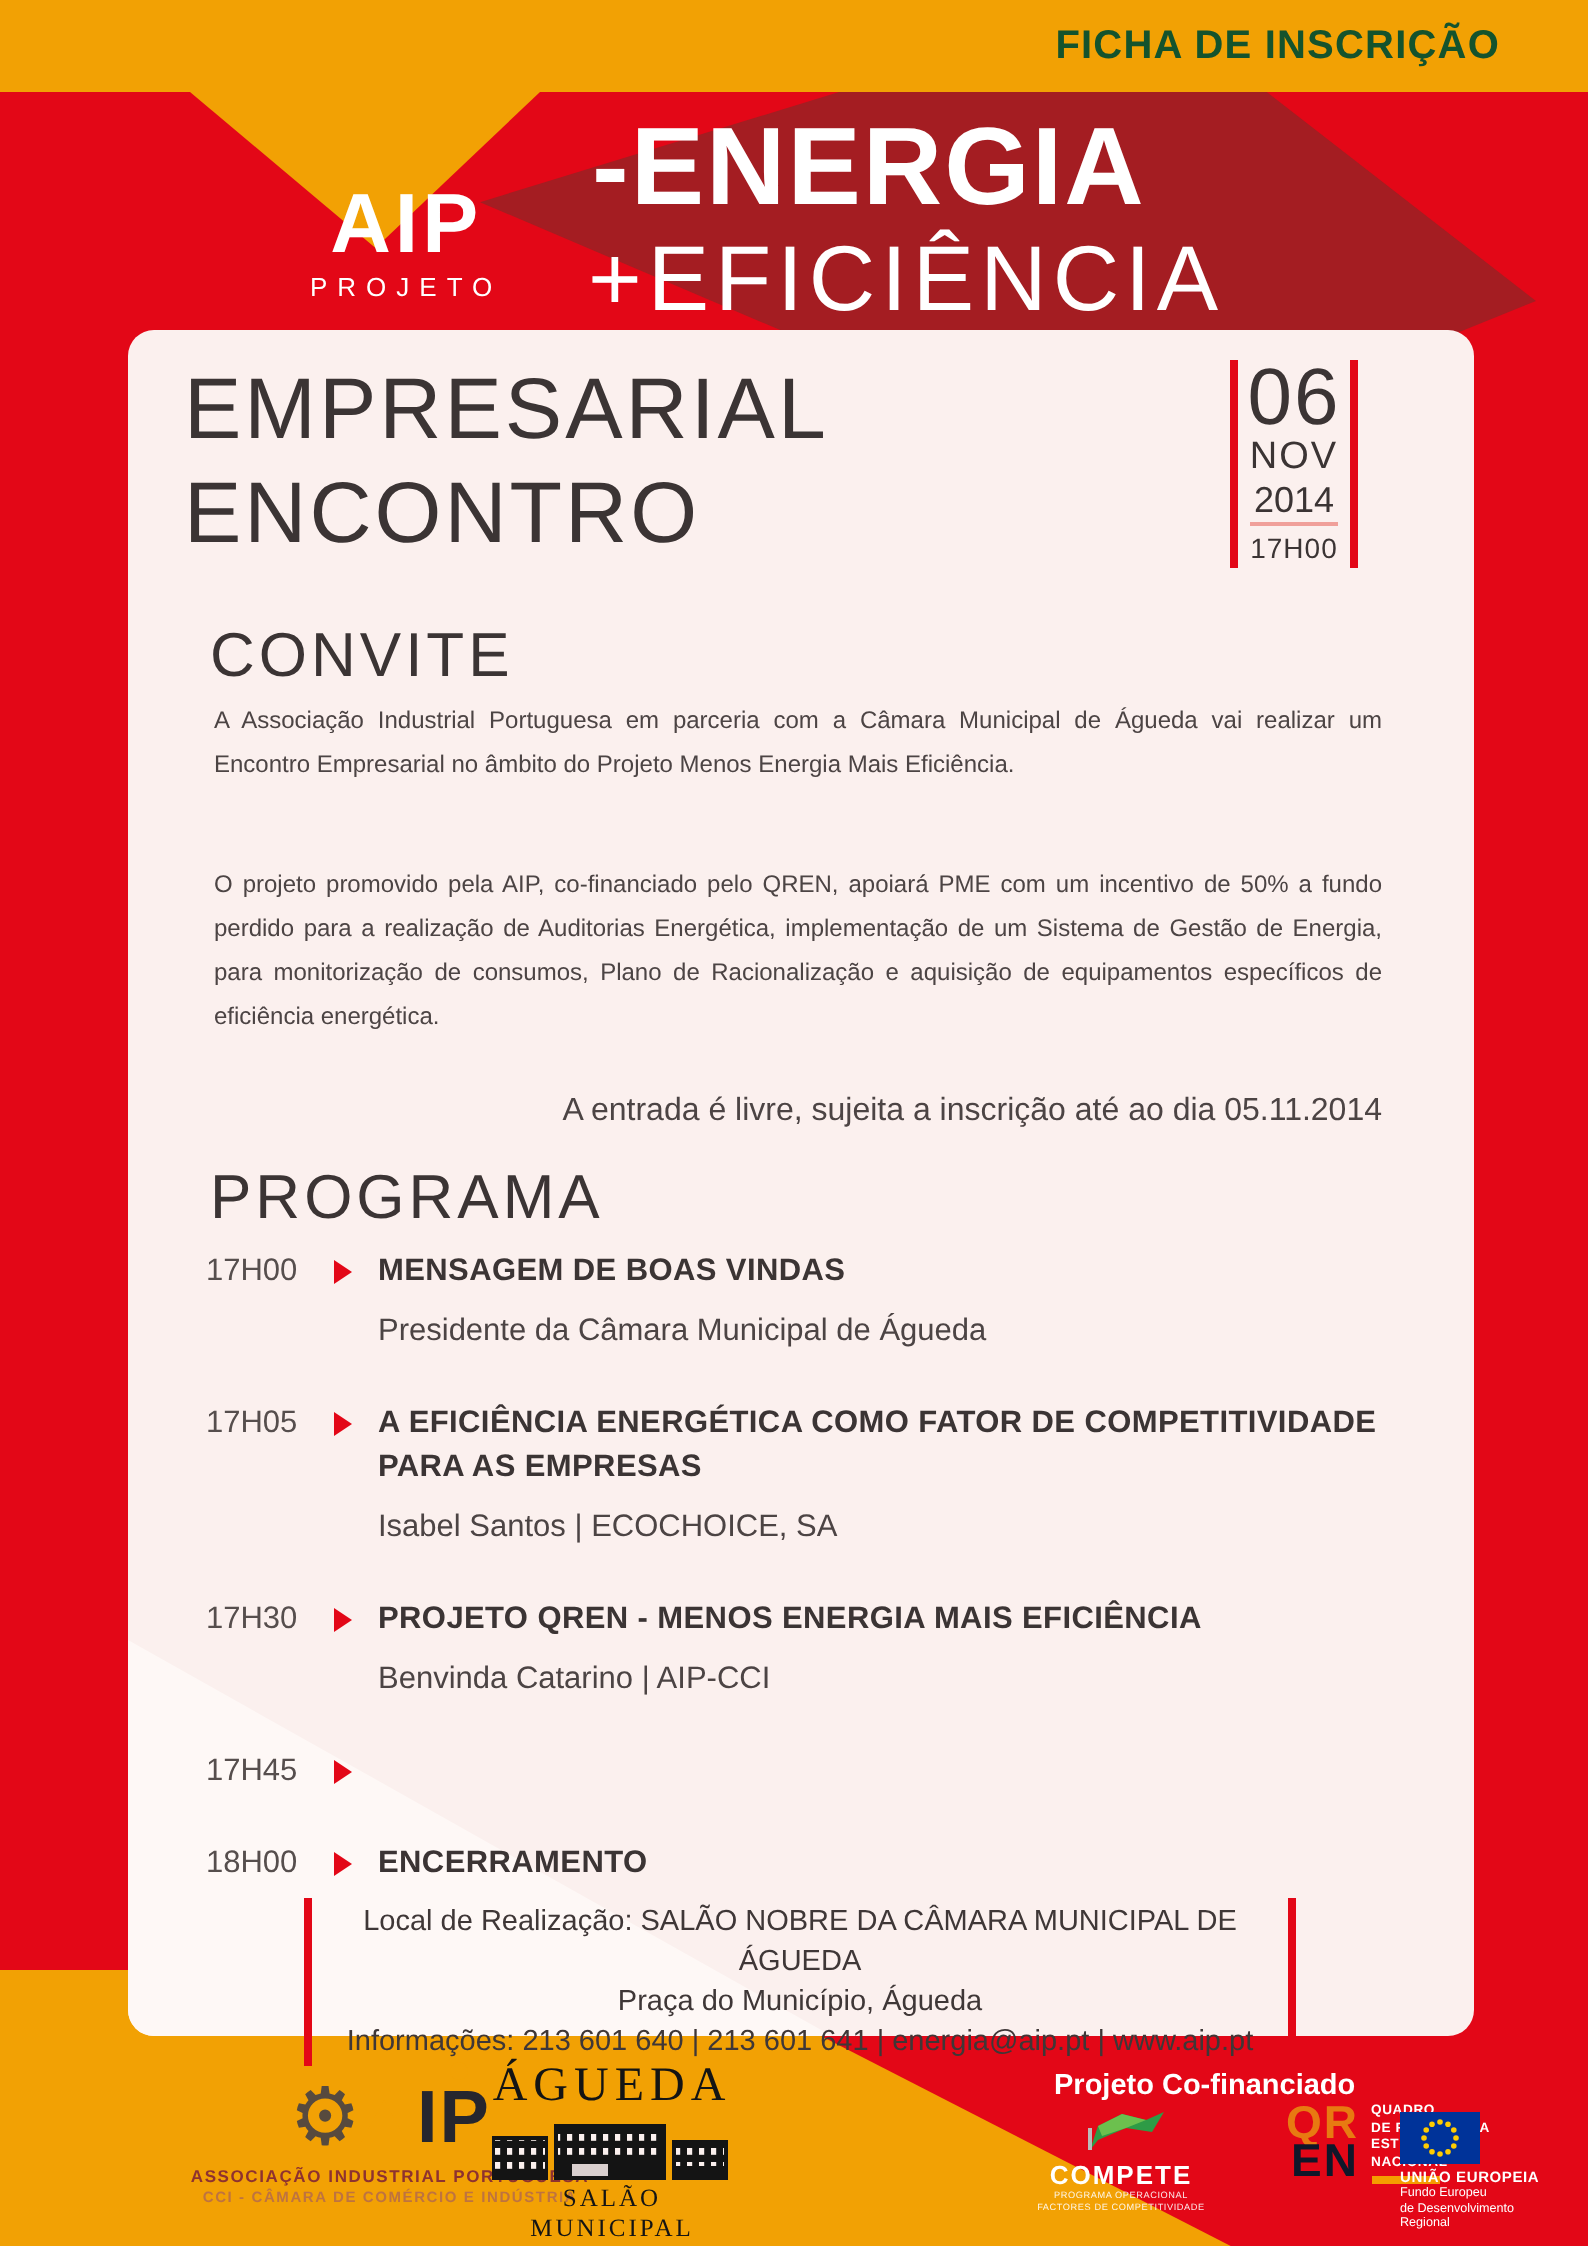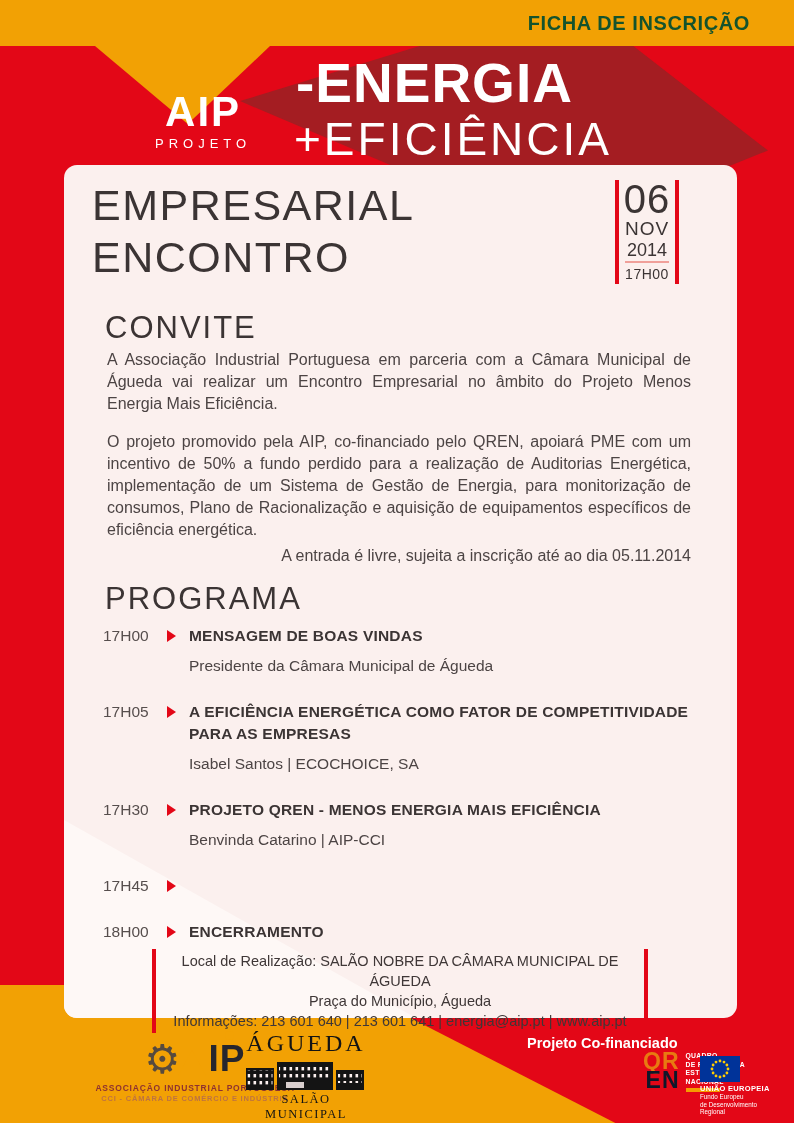--- a/index.html
+++ b/index.html
@@ -63,21 +63,21 @@
   .date-box .bar{ position:absolute; top:0; bottom:0; width:4px; background:#E30717; }
   .date-box .bar.l{ left:0; } .date-box .bar.r{ right:0; }
   .d-day{ font-size:40px; font-weight:300; line-height:38px; letter-spacing:1px; }
   .d-mon{ font-size:19px; font-weight:300; line-height:22px; letter-spacing:1px; }
   .d-yr{ font-size:18px; font-weight:300; line-height:20px; border-bottom:2px solid #F0A09A; padding:0 2px 1px; }
   .d-tm{ font-size:14px; font-weight:400; line-height:20px; letter-spacing:.5px; margin-top:1px; }
   .sec-h{ position:absolute; left:41px; color:#3B3434; font-size:31px; font-weight:300; letter-spacing:2px; }
   .convite-h{ top:145px; } .programa-h{ top:416px; }
   .body-p{
     position:absolute; left:43px; width:584px; color:#4C4444;
-    font-size:16px; line-height:22px; text-align:justify;
+    font-size:12px; line-height:22px; text-align:justify;
   }
   .p1{ top:184px; } .p2{ top:266px; }
   .note{ position:absolute; left:43px; top:382px; width:584px; color:#4C4444; font-size:16px; text-align:right; }
   .prog-list{ position:absolute; left:39px; top:460px; width:600px; }
   .prog-item{ display:grid; grid-template-columns:64px 22px 514px; margin-bottom:24px; }
   .p-time{ color:#564E4D; font-size:15.5px; line-height:22px; }
   .p-arrow{ width:0; height:0; margin-top:5px;
     border-left:9px solid #E30717; border-top:6px solid transparent; border-bottom:6px solid transparent; }
   .p-title{ color:#3B3434; font-size:15.5px; font-weight:bold; line-height:22px; letter-spacing:.2px; }
   .p-speaker{ color:#4C4444; font-size:15.5px; line-height:22px; margin-top:8px; }
@@ -233,20 +233,29 @@
       <rect x="33" y="7" width="52" height="14" fill="url(#win)"></rect>
       <rect x="40" y="24" width="18" height="6" fill="#FBF0EE" opacity=".85"></rect>
       <rect x="90" y="12" width="28" height="20" fill="#141414"></rect>
       <rect x="92" y="14" width="24" height="11" fill="url(#win)"></rect>
     </svg>
     <div class="agu-sub">SALÃO MUNICIPAL</div>
   </div>
 
   <div class="cofin">Projeto Co-financiado</div>
 
+  <div class="compete">
+    <svg width="44" height="20" viewBox="0 0 44 20">
+      <polygon points="6,19 10,7 22,1 34,4 43,0 37,10 24,8 10,14" fill="#2E9B46"></polygon>
+      <polygon points="10,7 22,1 34,4 24,8 12,12" fill="#6CC04E"></polygon>
+      <rect x="5" y="8" width="2" height="11" fill="#BBB"></rect>
+    </svg>
+    <div class="name">COMPETE</div>
+    <div class="tiny">PROGRAMA OPERACIONAL FACTORES DE COMPETITIVIDADE</div>
+  </div>
 
   <div class="qren">
     <div class="qren-letters">
       <div class="qr">QR</div>
       <div class="en">EN</div>
     </div>
     <div class="qren-text">
       <div>QUADRO</div>
       <div>DE REFERÊNCIA</div>
       <div>ESTRATÉGICO</div>

